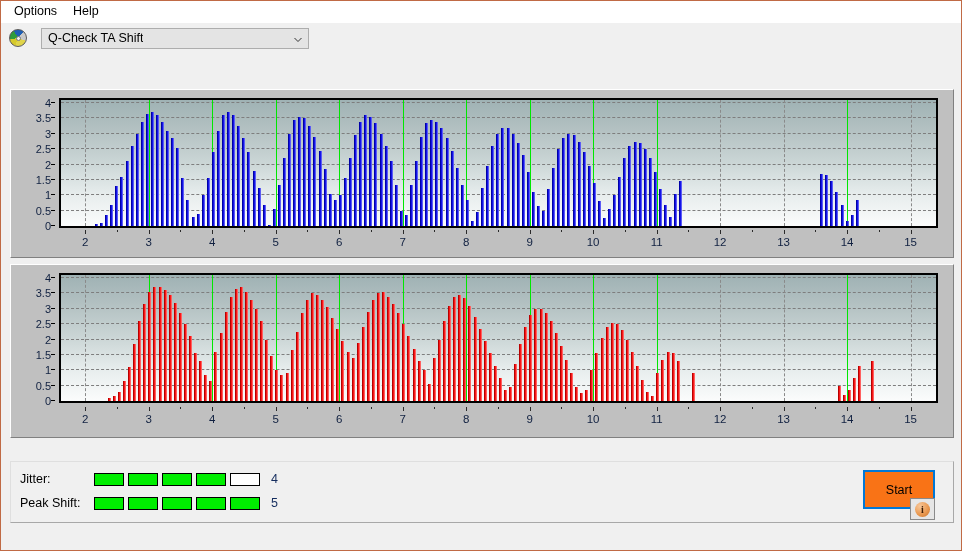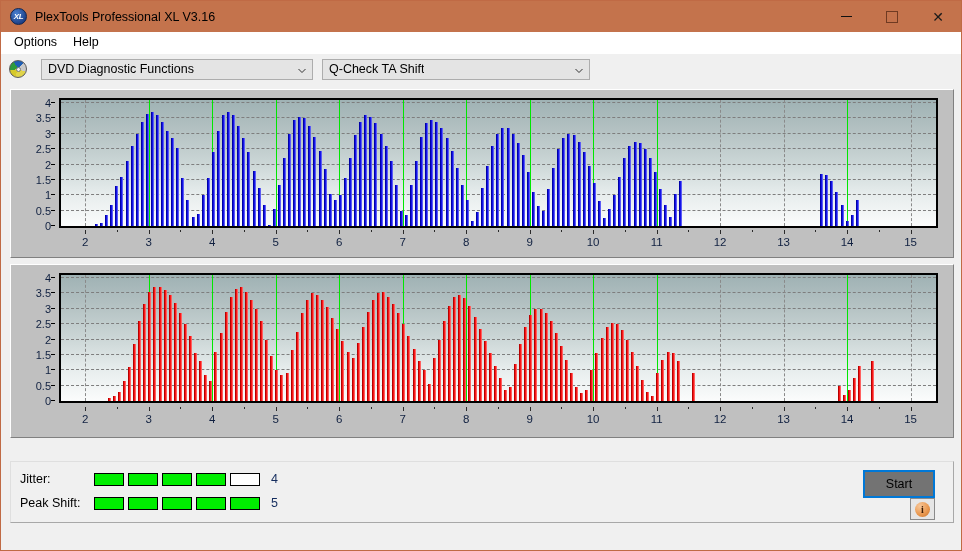--- a/index.html
+++ b/index.html
@@ -313,22 +313,22 @@
     margin-left: 14px;
     font-size: 16px;
     font-weight: bold;
     color: #00a000;
   }
   .start-btn {
     position: absolute;
     right: 18px;
     top: 8px;
     width: 72px;
-    height: 28px;
-    background: #737373;
+    height: 39px;
+    background: #f97316;
     border: 2px solid #0078d7;
     box-sizing: border-box;
     font-size: 12.5px;
     color: #000;
     display: flex;
     align-items: center;
     justify-content: center;
     font-family: "Liberation Sans", sans-serif;
   }
   .info-btn {
@@ -372,51 +372,28 @@
     padding-left: 5px;
     font-size: 12px;
     color: #ff2a2a;
   }
 </style>
 </head>
 <body>
 
 <div id="app">
 
-  <div class="titlebar">
-    <div class="app-icon">XL</div>
-    <div class="title-text">PlexTools Professional XL V3.16</div>
-    <div class="win-btns">
-      <div class="win-btn">
-        <span class="glyph-min"></span>
-      </div>
-      <div class="win-btn">
-        <span class="glyph-max"></span>
-      </div>
-      <div class="win-btn close">
-        <span class="glyph-close">✕</span>
-      </div>
-    </div>
-  </div>
 
   <div class="menubar">
     <div class="menu-item">Options</div>
     <div class="menu-item">Help</div>
   </div>
 
   <div class="toolbar">
     <div class="disc-icon"></div>
-    <div class="combo combo-func">
-      <span class="cv">DVD Diagnostic Functions</span>
-      <span class="arrow">
-        <svg viewBox="0 0 8 8" width="8" height="8">
-            <path d="M0.5 2 L4 5.5 L7.5 2" fill="none" stroke="#333" stroke-width="1"></path>
-          </svg>
-      </span>
-    </div>
     <div class="combo combo-test">
       <span class="cv">Q-Check TA Shift</span>
       <span class="arrow">
         <svg viewBox="0 0 8 8" width="8" height="8">
             <path d="M0.5 2 L4 5.5 L7.5 2" fill="none" stroke="#333" stroke-width="1"></path>
           </svg>
       </span>
     </div>
   </div>
 

